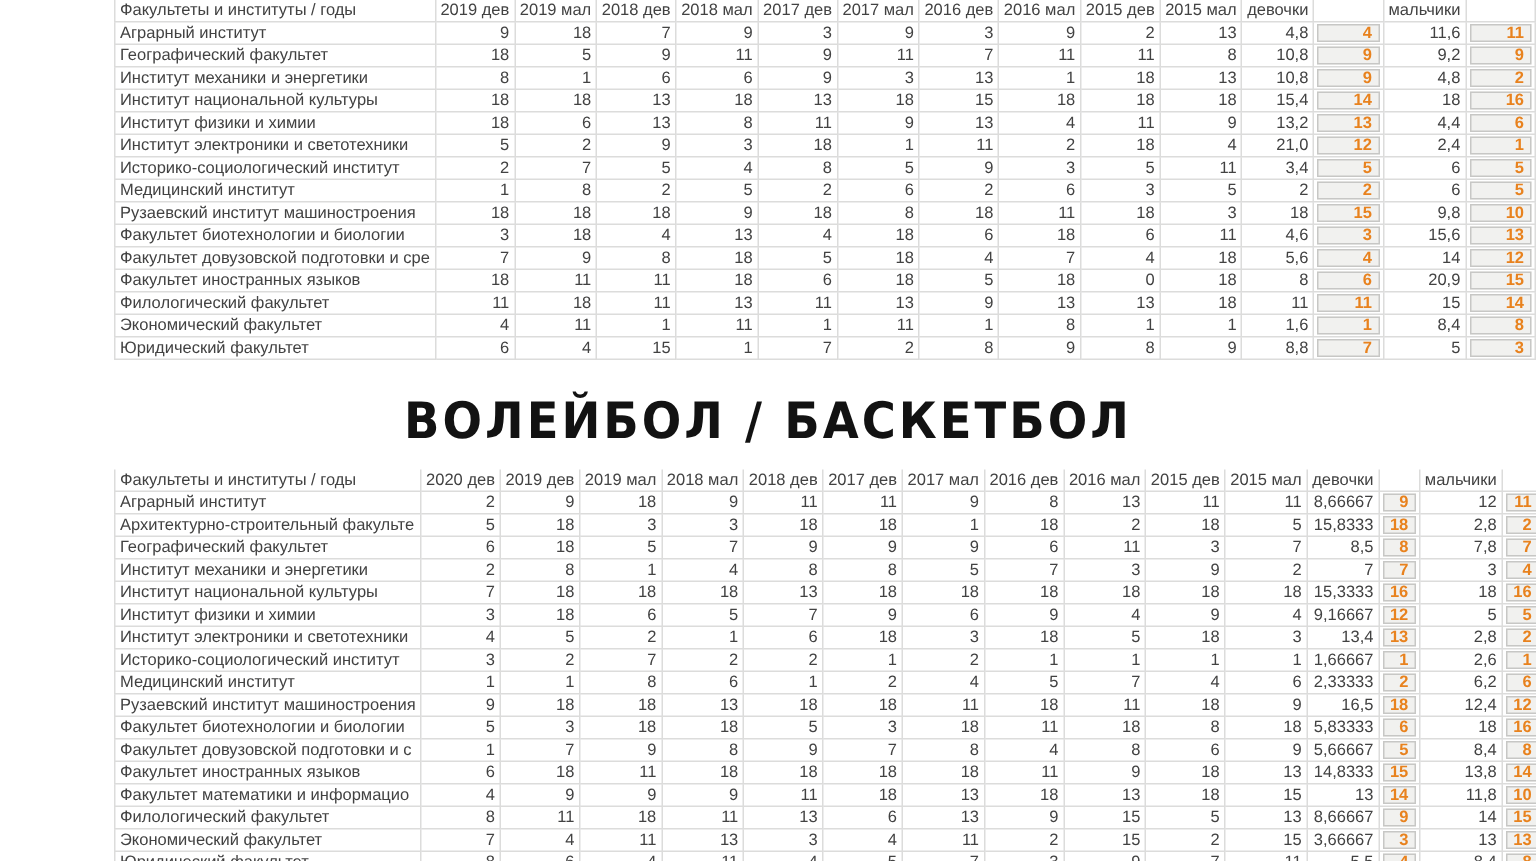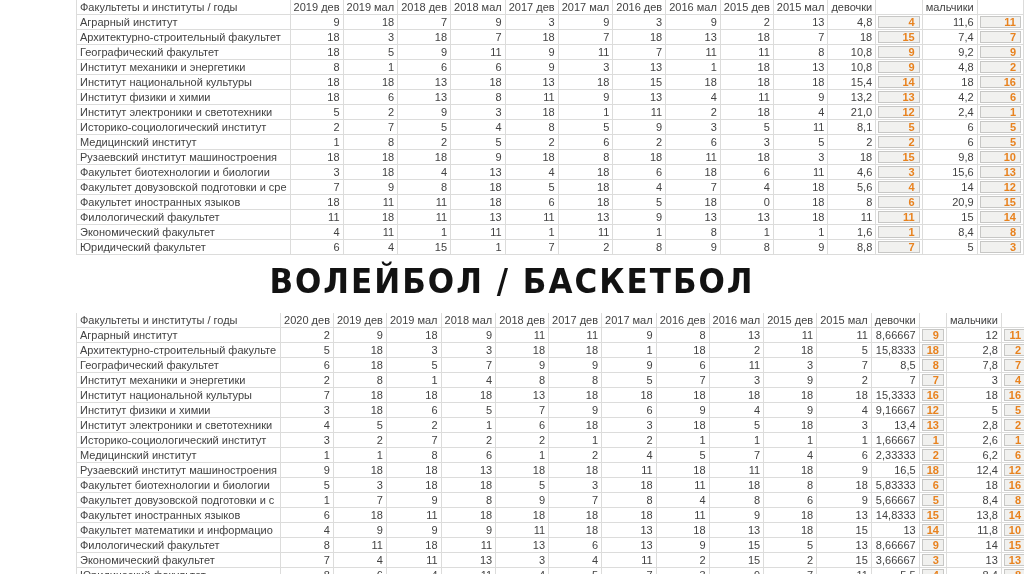--- a/index.html
+++ b/index.html
@@ -134,41 +134,20 @@
             <td class="num">4,8</td>
             <td class="boxcell">
               <div class="box">4</div>
             </td>
             <td class="num">11,6</td>
             <td class="boxcell">
               <div class="box">11</div>
             </td>
           </tr>
           <tr>
-            <td class="name">Архитектурно-строительный факультет</td>
-            <td class="num">18</td>
-            <td class="num">3</td>
-            <td class="num">18</td>
-            <td class="num">7</td>
-            <td class="num">18</td>
-            <td class="num">7</td>
-            <td class="num">18</td>
-            <td class="num">13</td>
-            <td class="num">18</td>
-            <td class="num">7</td>
-            <td class="num">18</td>
-            <td class="boxcell">
-              <div class="box">15</div>
-            </td>
-            <td class="num">7,4</td>
-            <td class="boxcell">
-              <div class="box">7</div>
-            </td>
-          </tr>
-          <tr>
             <td class="name">Географический факультет</td>
             <td class="num">18</td>
             <td class="num">5</td>
             <td class="num">9</td>
             <td class="num">11</td>
             <td class="num">9</td>
             <td class="num">11</td>
             <td class="num">7</td>
             <td class="num">11</td>
             <td class="num">11</td>
@@ -233,21 +212,21 @@
             <td class="num">11</td>
             <td class="num">9</td>
             <td class="num">13</td>
             <td class="num">4</td>
             <td class="num">11</td>
             <td class="num">9</td>
             <td class="num">13,2</td>
             <td class="boxcell">
               <div class="box">13</div>
             </td>
-            <td class="num">4,2</td>
+            <td class="num">4,4</td>
             <td class="boxcell">
               <div class="box">6</div>
             </td>
           </tr>
           <tr>
             <td class="name">Институт электроники и светотехники</td>
             <td class="num">5</td>
             <td class="num">2</td>
             <td class="num">9</td>
             <td class="num">3</td>
@@ -271,21 +250,21 @@
             <td class="num">2</td>
             <td class="num">7</td>
             <td class="num">5</td>
             <td class="num">4</td>
             <td class="num">8</td>
             <td class="num">5</td>
             <td class="num">9</td>
             <td class="num">3</td>
             <td class="num">5</td>
             <td class="num">11</td>
-            <td class="num">8,1</td>
+            <td class="num">3,4</td>
             <td class="boxcell">
               <div class="box">5</div>
             </td>
             <td class="num">6</td>
             <td class="boxcell">
               <div class="box">5</div>
             </td>
           </tr>
           <tr>
             <td class="name">Медицинский институт</td>

